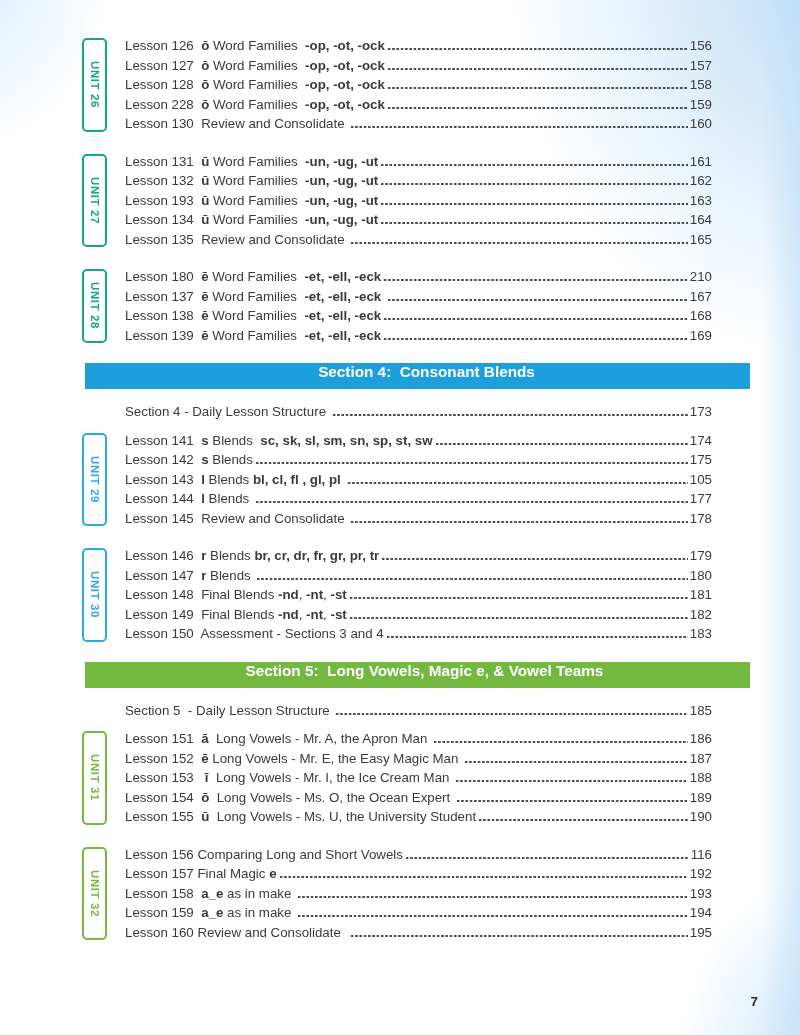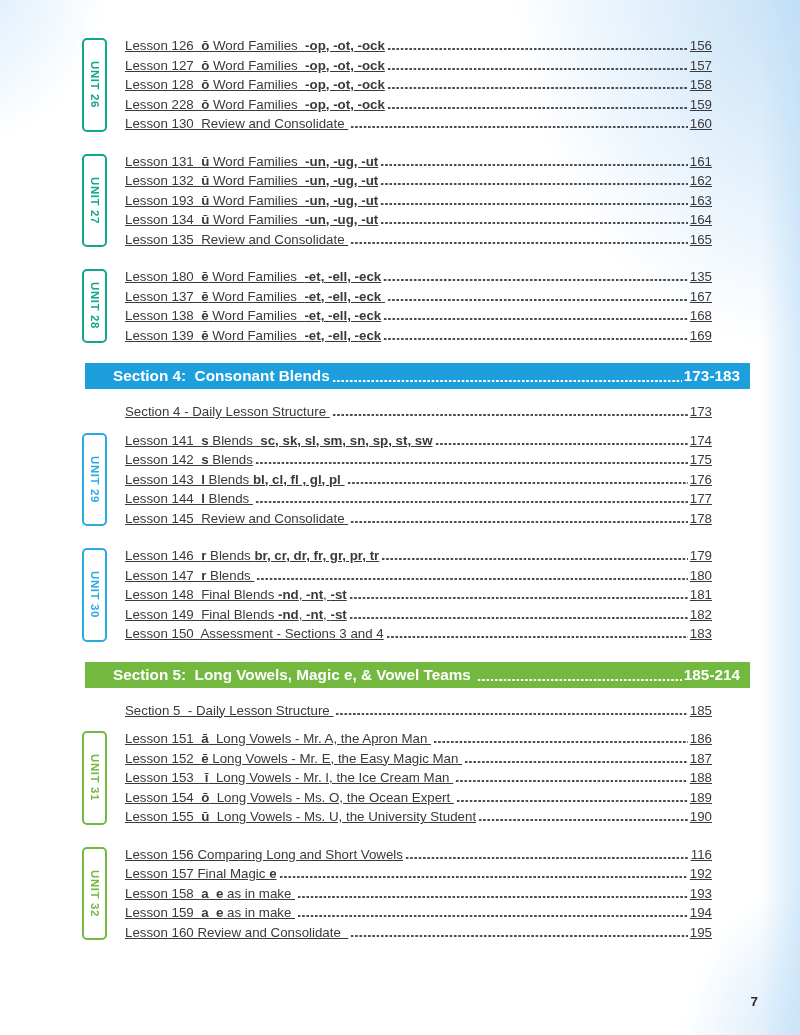--- a/index.html
+++ b/index.html
@@ -9,40 +9,40 @@
     background:
       radial-gradient(ellipse 480px 620px at 101% -3%, rgba(190,221,246,0.95), rgba(190,221,246,0) 62%),
       radial-gradient(ellipse 250px 300px at -5% -3%, rgba(206,230,250,0.85), rgba(206,230,250,0) 60%),
       radial-gradient(ellipse 220px 280px at 102% 102%, rgba(198,226,248,0.9), rgba(198,226,248,0) 62%),
       linear-gradient(to left, rgba(206,230,250,0.85) 0%, rgba(206,230,250,0) 5%),
       #ffffff;
   }
   .content{position:absolute;left:125px;top:0;width:587px;padding-top:36px;}
   .block{position:relative;margin-bottom:18px;}
   .plain-block{margin-bottom:9px;margin-top:13px;}
-  .toc-row{display:flex;height:19.5px;line-height:19.5px;font-size:13.3px;white-space:pre;text-decoration:underline;}
+  .toc-row{display:flex;height:19.5px;line-height:19.5px;font-size:13.3px;white-space:pre;}
   .row-text{flex:0 0 auto;}
   .b{font-weight:700;}
   .leader{
     flex:1 1 auto;align-self:flex-end;height:6px;margin:0 2px 3.5px 2px;
     background-image:radial-gradient(circle, #4d4d4f 1.05px, transparent 1.4px);
     background-size:4.3px 6px;background-repeat:repeat-x;
   }
   .row-page{flex:0 0 auto;}
   .unit-tab{
     position:absolute;left:-43px;top:2px;bottom:2px;width:21px;
     border:2.5px solid;border-radius:5px;background:#fff;
     display:flex;align-items:center;justify-content:center;
     writing-mode:vertical-rl;
     font-weight:700;font-size:11.5px;letter-spacing:0.6px;white-space:nowrap;
   }
   .section-header{
     display:flex;align-items:center;height:26px;
     margin:8px -38px 13px -40px;padding:0 10px 0 28px;
-    color:#ffffff;font-weight:700;font-size:15.3px;white-space:pre;
+    color:#ffffff;font-weight:700;font-size:15.3px;white-space:pre;flex-direction:column;
   }
   .section-header .leader{
     background-image:radial-gradient(circle, #ffffff 1.05px, transparent 1.4px);
     margin-bottom:5px;
   }
   .page-number{position:absolute;right:42px;bottom:26px;font-size:13.5px;font-weight:700;color:#2b2b2d;}
 </style>
 </head>
 <body>
 
@@ -59,34 +59,34 @@
       <div class="block">
         <div class="unit-tab" style="border-color: rgb(15, 167, 142); color: rgb(15, 167, 142);">UNIT 27</div>
         <div class="toc-row"><span class="row-text"><span>Lesson 131  </span><span class="b">ŭ</span><span> Word Families  </span><span class="b">-un, -ug, -ut</span></span><div class="leader"></div><span class="row-page">161</span></div>
         <div class="toc-row"><span class="row-text"><span>Lesson 132  </span><span class="b">ŭ</span><span> Word Families  </span><span class="b">-un, -ug, -ut</span></span><div class="leader"></div><span class="row-page">162</span></div>
         <div class="toc-row"><span class="row-text"><span>Lesson 193  </span><span class="b">ŭ</span><span> Word Families  </span><span class="b">-un, -ug, -ut</span></span><div class="leader"></div><span class="row-page">163</span></div>
         <div class="toc-row"><span class="row-text"><span>Lesson 134  </span><span class="b">ŭ</span><span> Word Families  </span><span class="b">-un, -ug, -ut</span></span><div class="leader"></div><span class="row-page">164</span></div>
         <div class="toc-row"><span class="row-text"><span>Lesson 135  Review and Consolidate </span></span><div class="leader"></div><span class="row-page">165</span></div>
       </div>
       <div class="block">
         <div class="unit-tab" style="border-color: rgb(15, 167, 142); color: rgb(15, 167, 142);">UNIT 28</div>
-        <div class="toc-row"><span class="row-text"><span>Lesson 180  </span><span class="b">ĕ</span><span> Word Families  </span><span class="b">-et, -ell, -eck</span></span><div class="leader"></div><span class="row-page">135</span></div>
+        <div class="toc-row"><span class="row-text"><span>Lesson 180  </span><span class="b">ĕ</span><span> Word Families  </span><span class="b">-et, -ell, -eck</span></span><div class="leader"></div><span class="row-page">210</span></div>
         <div class="toc-row"><span class="row-text"><span>Lesson 137  </span><span class="b">ĕ</span><span> Word Families  </span><span class="b">-et, -ell, -eck</span><span> </span></span><div class="leader"></div><span class="row-page">167</span></div>
         <div class="toc-row"><span class="row-text"><span>Lesson 138  </span><span class="b">ĕ</span><span> Word Families  </span><span class="b">-et, -ell, -eck</span></span><div class="leader"></div><span class="row-page">168</span></div>
         <div class="toc-row"><span class="row-text"><span>Lesson 139  </span><span class="b">ĕ</span><span> Word Families  </span><span class="b">-et, -ell, -eck</span></span><div class="leader"></div><span class="row-page">169</span></div>
       </div>
       <div class="section-header" style="background: rgb(30, 159, 221);"><span>Section 4:  Consonant Blends</span><div class="leader"></div><span>173-183</span></div>
       <div class="block plain-block">
         <div class="toc-row"><span class="row-text"><span>Section 4 - Daily Lesson Structure </span></span><div class="leader"></div><span class="row-page">173</span></div>
       </div>
       <div class="block">
         <div class="unit-tab" style="border-color: rgb(41, 171, 226); color: rgb(41, 171, 226);">UNIT 29</div>
         <div class="toc-row"><span class="row-text"><span>Lesson 141  </span><span class="b">s</span><span> Blends  </span><span class="b">sc, sk, sl, sm, sn, sp, st, sw</span></span><div class="leader"></div><span class="row-page">174</span></div>
         <div class="toc-row"><span class="row-text"><span>Lesson 142  </span><span class="b">s</span><span> Blends</span></span><div class="leader"></div><span class="row-page">175</span></div>
-        <div class="toc-row"><span class="row-text"><span>Lesson 143  </span><span class="b">l</span><span> Blends </span><span class="b">bl, cl, fl , gl, pl</span><span> </span></span><div class="leader"></div><span class="row-page">176</span></div>
+        <div class="toc-row"><span class="row-text"><span>Lesson 143  </span><span class="b">l</span><span> Blends </span><span class="b">bl, cl, fl , gl, pl</span><span> </span></span><div class="leader"></div><span class="row-page">105</span></div>
         <div class="toc-row"><span class="row-text"><span>Lesson 144  </span><span class="b">l</span><span> Blends </span></span><div class="leader"></div><span class="row-page">177</span></div>
         <div class="toc-row"><span class="row-text"><span>Lesson 145  Review and Consolidate </span></span><div class="leader"></div><span class="row-page">178</span></div>
       </div>
       <div class="block">
         <div class="unit-tab" style="border-color: rgb(41, 171, 226); color: rgb(41, 171, 226);">UNIT 30</div>
         <div class="toc-row"><span class="row-text"><span>Lesson 146  </span><span class="b">r</span><span> Blends </span><span class="b">br, cr, dr, fr, gr, pr, tr</span></span><div class="leader"></div><span class="row-page">179</span></div>
         <div class="toc-row"><span class="row-text"><span>Lesson 147  </span><span class="b">r</span><span> Blends </span></span><div class="leader"></div><span class="row-page">180</span></div>
         <div class="toc-row"><span class="row-text"><span>Lesson 148  Final Blends </span><span class="b">-nd</span><span>, </span><span class="b">-nt</span><span>, </span><span class="b">-st</span></span><div class="leader"></div><span class="row-page">181</span></div>
         <div class="toc-row"><span class="row-text"><span>Lesson 149  Final Blends </span><span class="b">-nd</span><span>, </span><span class="b">-nt</span><span>, </span><span class="b">-st</span></span><div class="leader"></div><span class="row-page">182</span></div>
         <div class="toc-row"><span class="row-text"><span>Lesson 150  Assessment - Sections 3 and 4</span></span><div class="leader"></div><span class="row-page">183</span></div>

